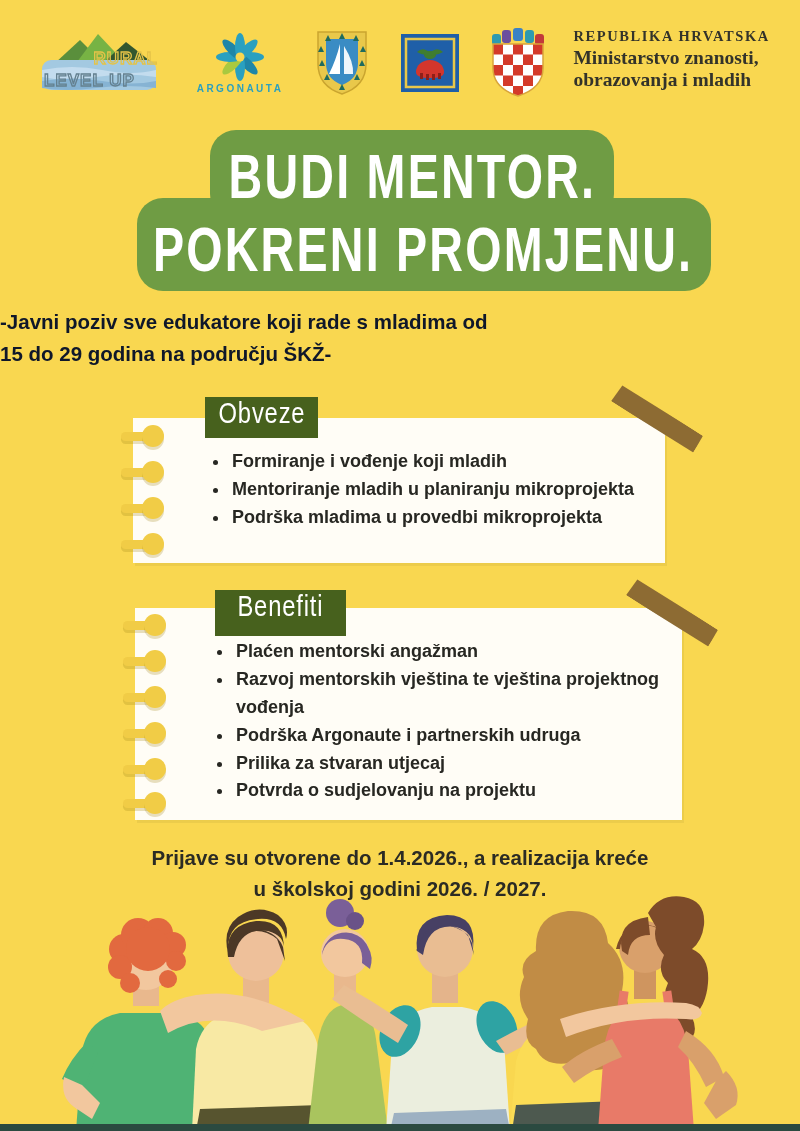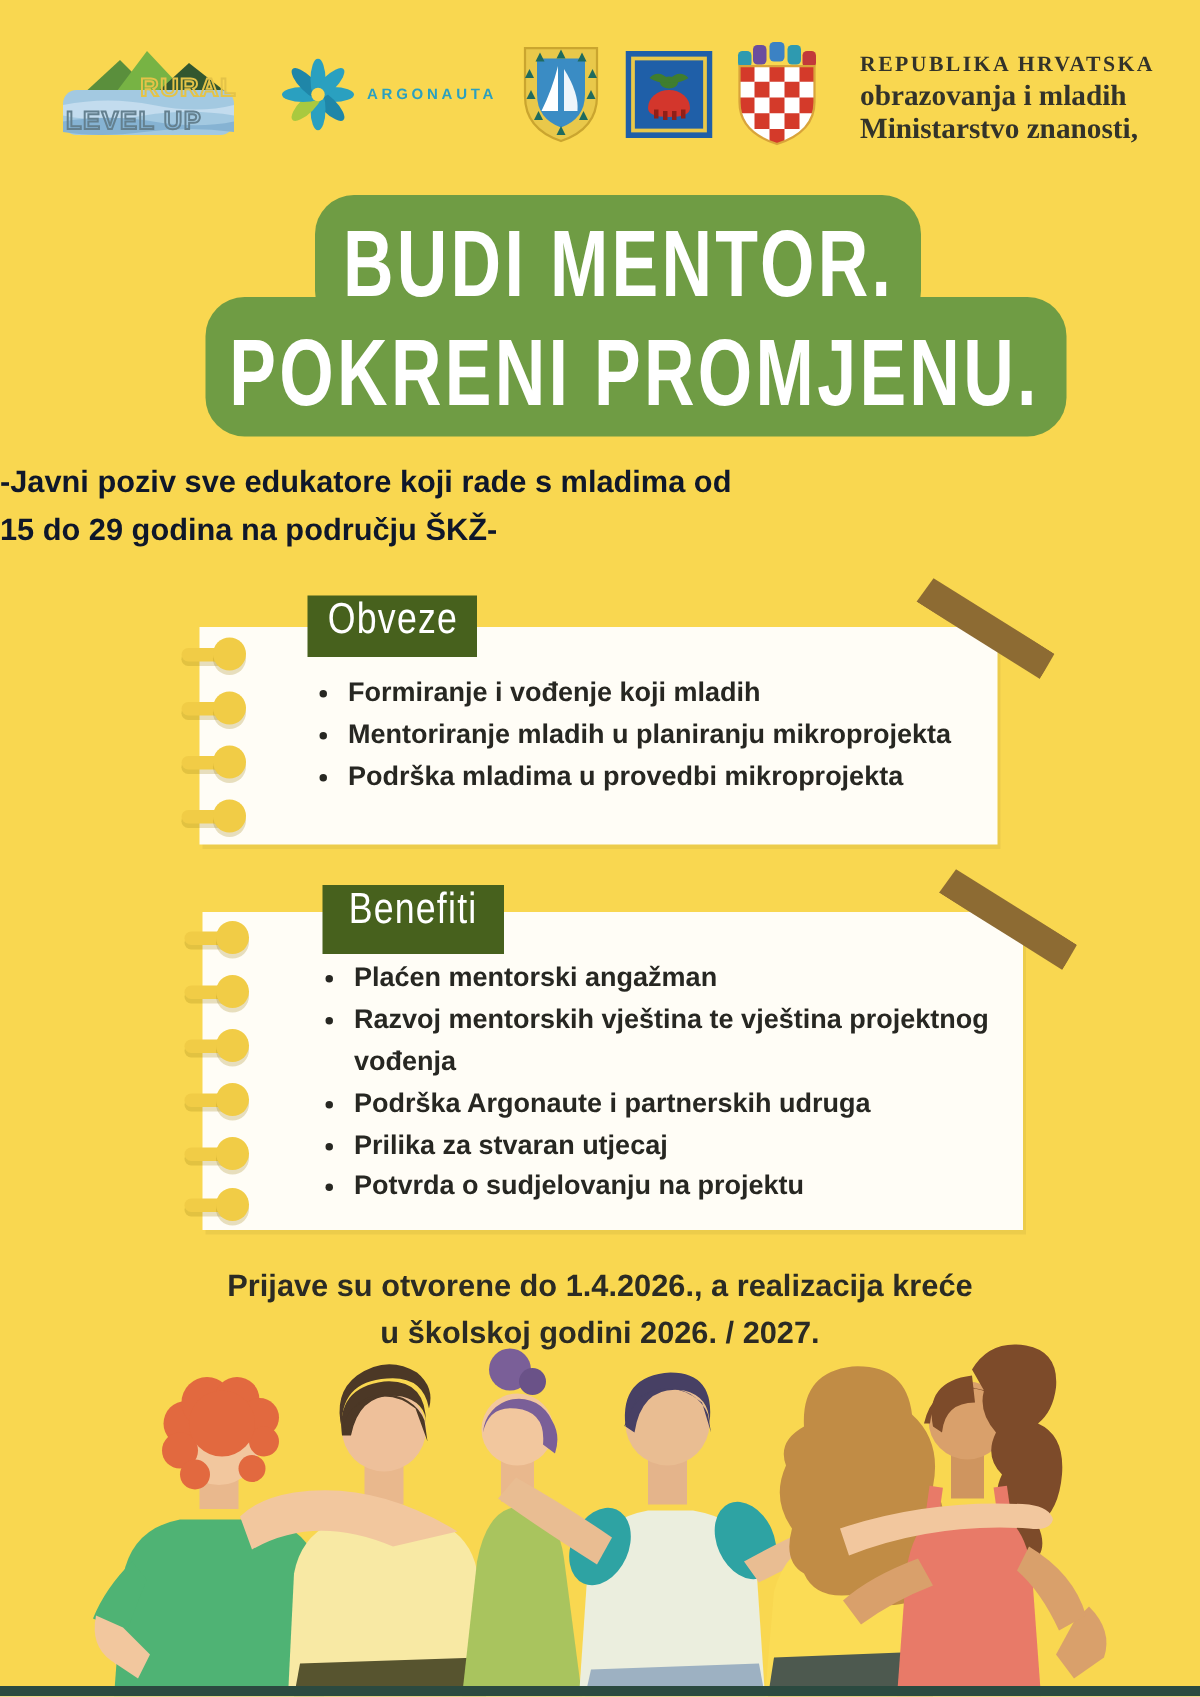--- a/index.html
+++ b/index.html
@@ -2,23 +2,23 @@
 <html><head>
 <meta charset="utf-8">
 <style>
   html,body{margin:0;padding:0;}
   body{font-family:"Liberation Sans",sans-serif;}
   .poster{position:relative;width:800px;height:1131px;background:#f9d750;overflow:hidden;}
 
   
   .header{position:absolute;top:18px;left:36px;right:30px;height:90px;display:flex;align-items:center;justify-content:space-between;}
   .logo{flex:0 0 auto;}
-  .argo{display:flex;flex-direction:row;align-items:center;gap:2px;}
+  .argo{display:flex;flex-direction:column;align-items:center;gap:2px;}
   .argo-label{color:#2aa0c0;font-weight:bold;font-size:10px;letter-spacing:2.5px;}
-  .ministry{display:flex;align-items:flex-end;gap:28px;}
+  .ministry{display:flex;align-items:flex-start;gap:28px;}
   .ministry-text{font-family:"Liberation Serif",serif;color:#33332a;}
   .ministry-country{font-size:14.5px;font-weight:bold;letter-spacing:1.6px;margin-bottom:2px;}
   .ministry-line{font-size:19.5px;font-weight:bold;line-height:1.12;}
 
   
   .title-block{position:absolute;background:#6f9c44;border-radius:26px;}
   .title-top{left:210px;top:130px;width:404px;height:90px;}
   .title-bottom{left:137px;top:198px;width:574px;height:93px;}
   .title-line{position:absolute;left:0;width:800px;text-align:center;color:#ffffff;
     font-weight:700;white-space:nowrap;}
@@ -34,21 +34,21 @@
     font-size:20.5px;font-weight:bold;color:#2b2b24;line-height:1.5;}
 
   
   .card{position:absolute;background:#fffdf6;box-shadow:2px 3px 0 rgba(0,0,0,0.05);}
   .card1{left:133px;top:418px;width:532px;height:145px;}
   .card2{left:135px;top:608px;width:547px;height:212px;}
   .section-label{position:absolute;background:#47611d;color:#fff;display:flex;
     align-items:flex-start;justify-content:center;}
   .section-label .cond{display:inline-block;transform:scaleX(0.82);font-size:29px;letter-spacing:1px;}
   .label1{left:205px;top:397px;width:113px;height:41px;}
-  .label2{left:215px;top:590px;width:121px;height:46px;}
+  .label2{left:215px;top:590px;width:131px;height:46px;}
   .tape{position:absolute;width:98px;height:21px;background:#8d6b33;
     transform:rotate(33deg);clip-path:polygon(2% 8%,99% 0,100% 92%,1% 100%);}
   .tape1{left:608px;top:408px;}
   .tape2{left:623px;top:602px;}
   .ring{position:absolute;width:44px;height:22px;}
   .ring .stem{position:absolute;left:0;top:7px;width:32px;height:9px;background:#f1cc46;
     border-radius:5px;box-shadow:0 3px 0 rgba(160,130,20,0.25);}
   .ring .dot{position:absolute;left:21px;top:0;width:22px;height:22px;border-radius:50%;
     background:#f1cc46;box-shadow:0 3px 0 rgba(160,130,20,0.25);}
   .bullets{position:absolute;margin:0;padding:0 0 0 24px;color:#272722;
@@ -157,22 +157,22 @@
               <rect x="42" y="37" width="10" height="10.5"></rect>
             <rect x="12" y="47.5" width="10" height="10.5"></rect>
               <rect x="32" y="47.5" width="10" height="10.5"></rect>
             <rect x="22" y="58" width="10" height="10"></rect>
           </g>
         </g>
         <path d="M2,16 H52 V40 Q52,60 27,68 Q2,60 2,40 Z" fill="none" stroke="#d9a43a" stroke-width="1.5"></path>
       </svg>
       <div class="ministry-text">
         <div class="ministry-country">REPUBLIKA HRVATSKA</div>
+        <div class="ministry-line">Ministarstvo znanosti,</div>
         <div class="ministry-line">obrazovanja i mladih</div>
-        <div class="ministry-line">Ministarstvo znanosti,</div>
       </div>
     </div>
   </div>
 
   <div class="title-block title-top"></div>
   <div class="title-block title-bottom"></div>
   <div class="title-line title-line1">
     <span class="cond">BUDI MENTOR.</span>
   </div>
   <div class="title-line title-line2">

